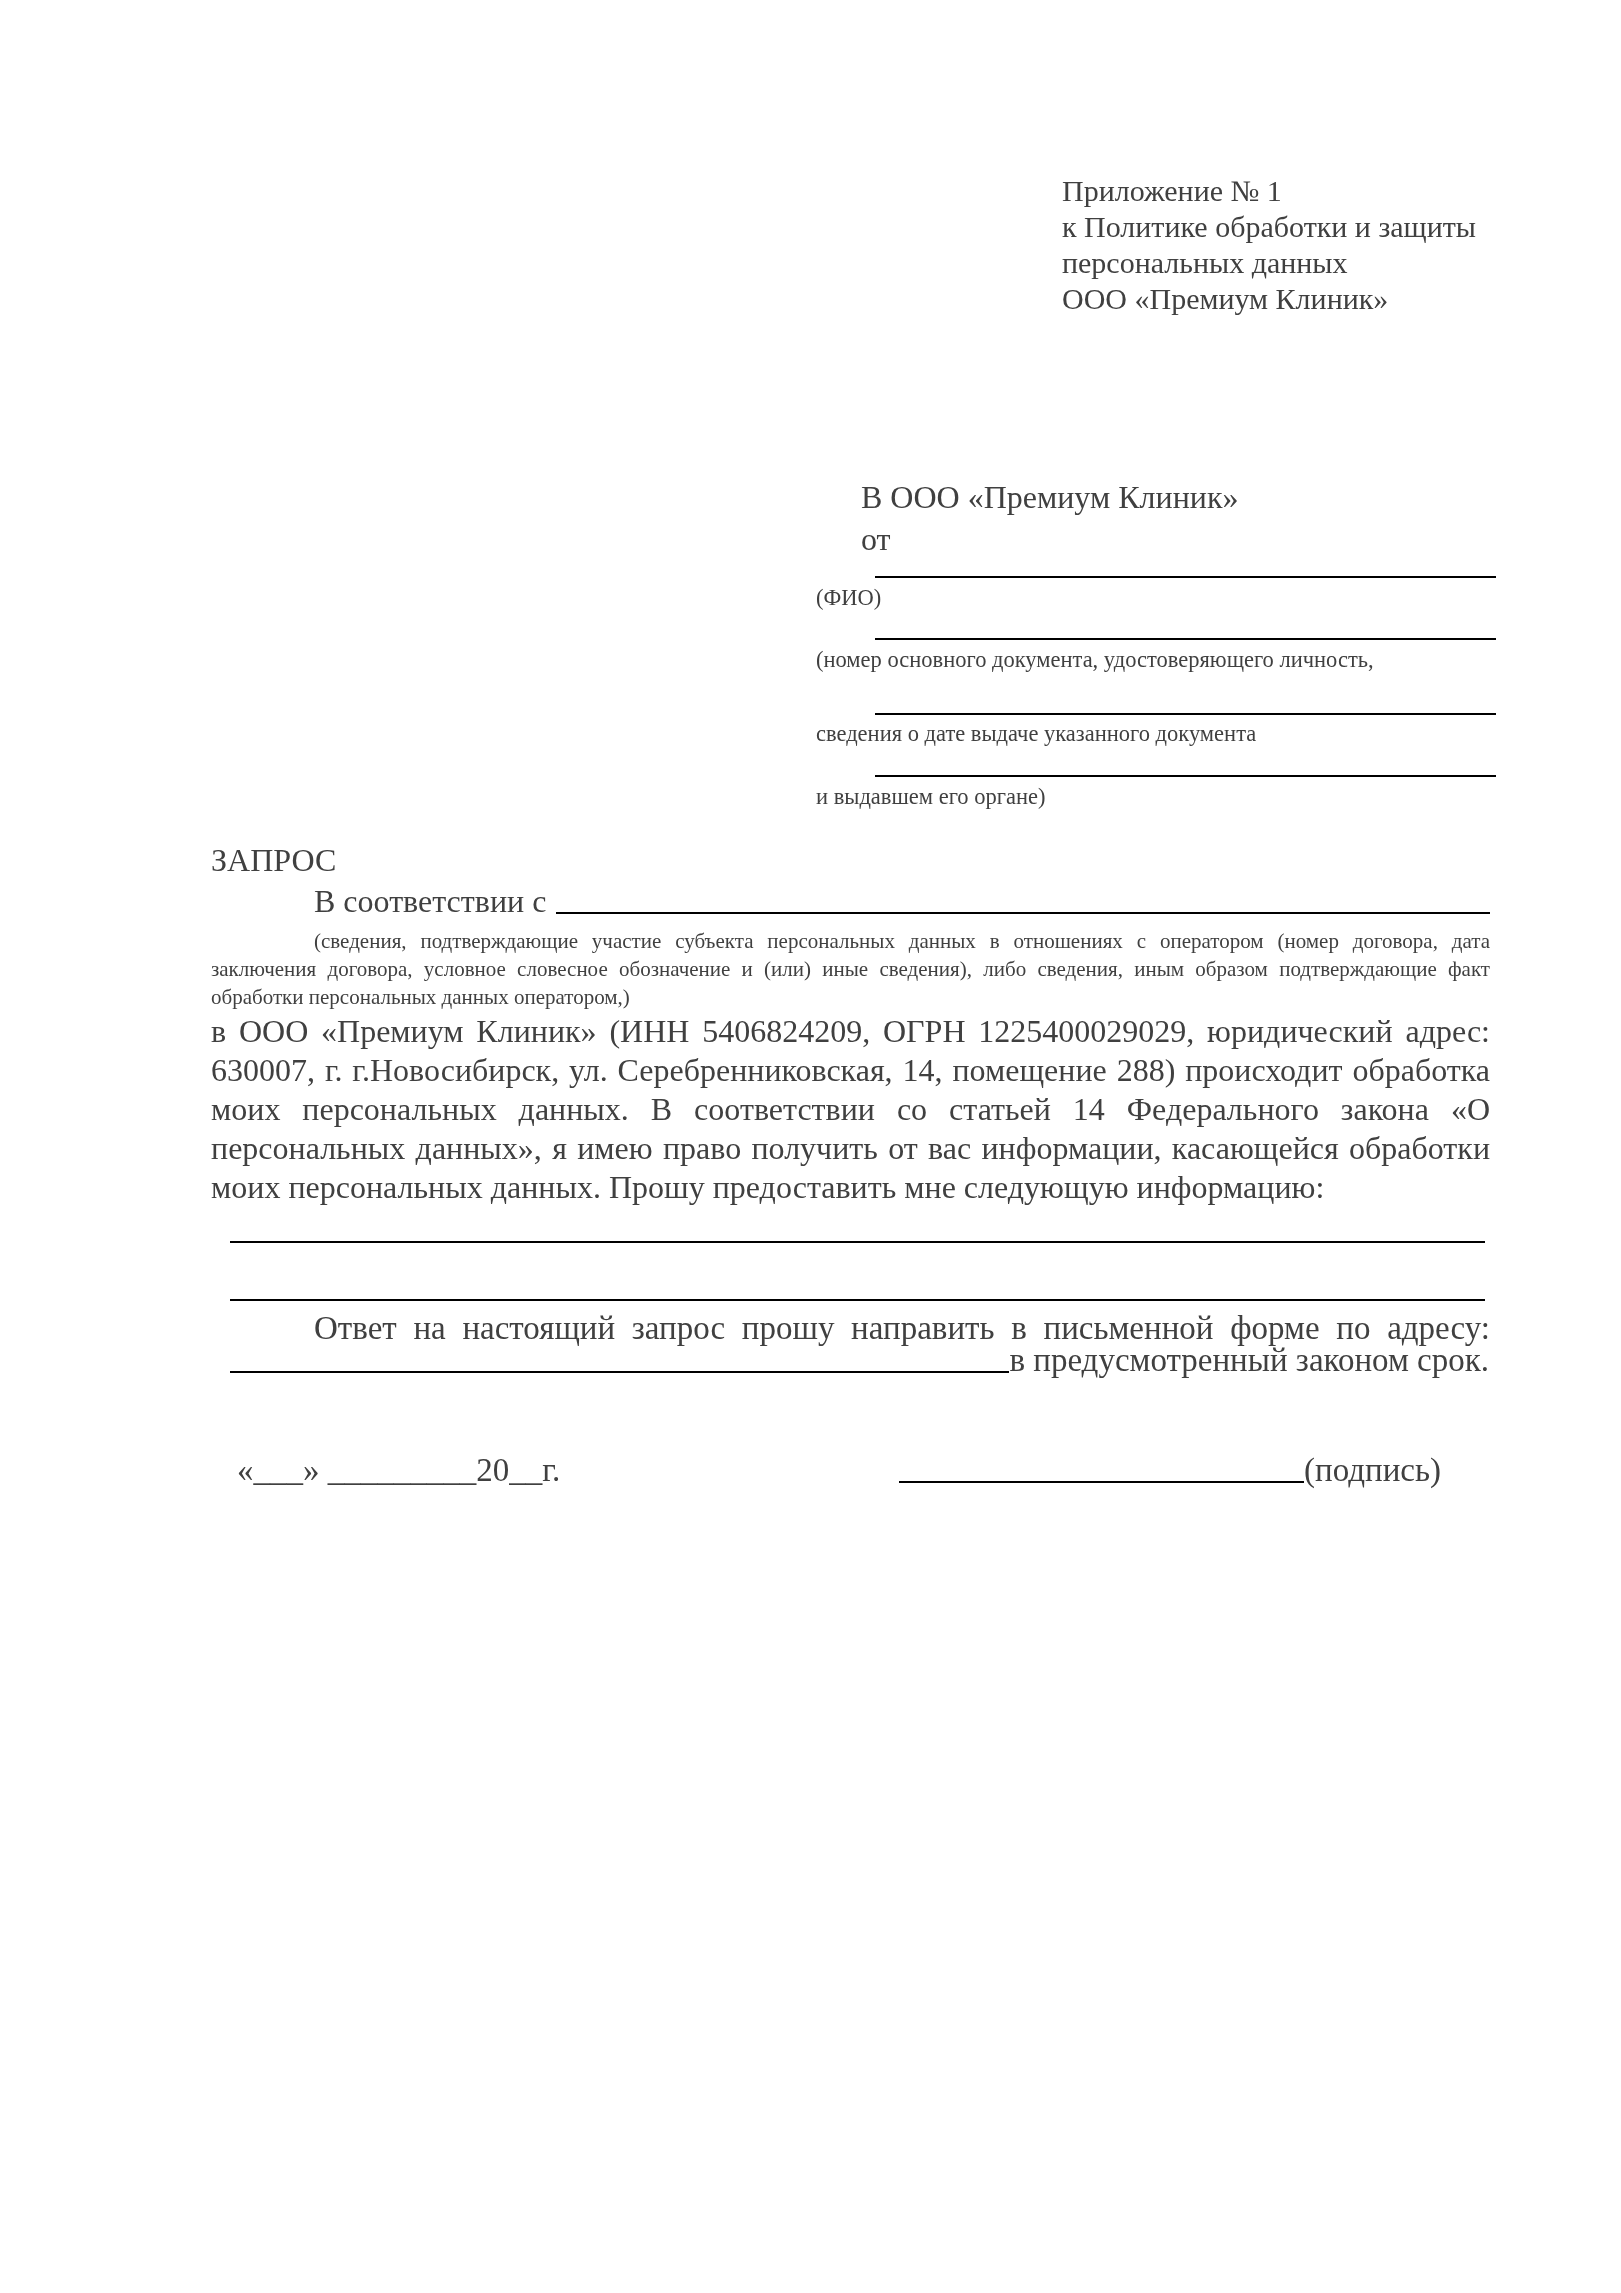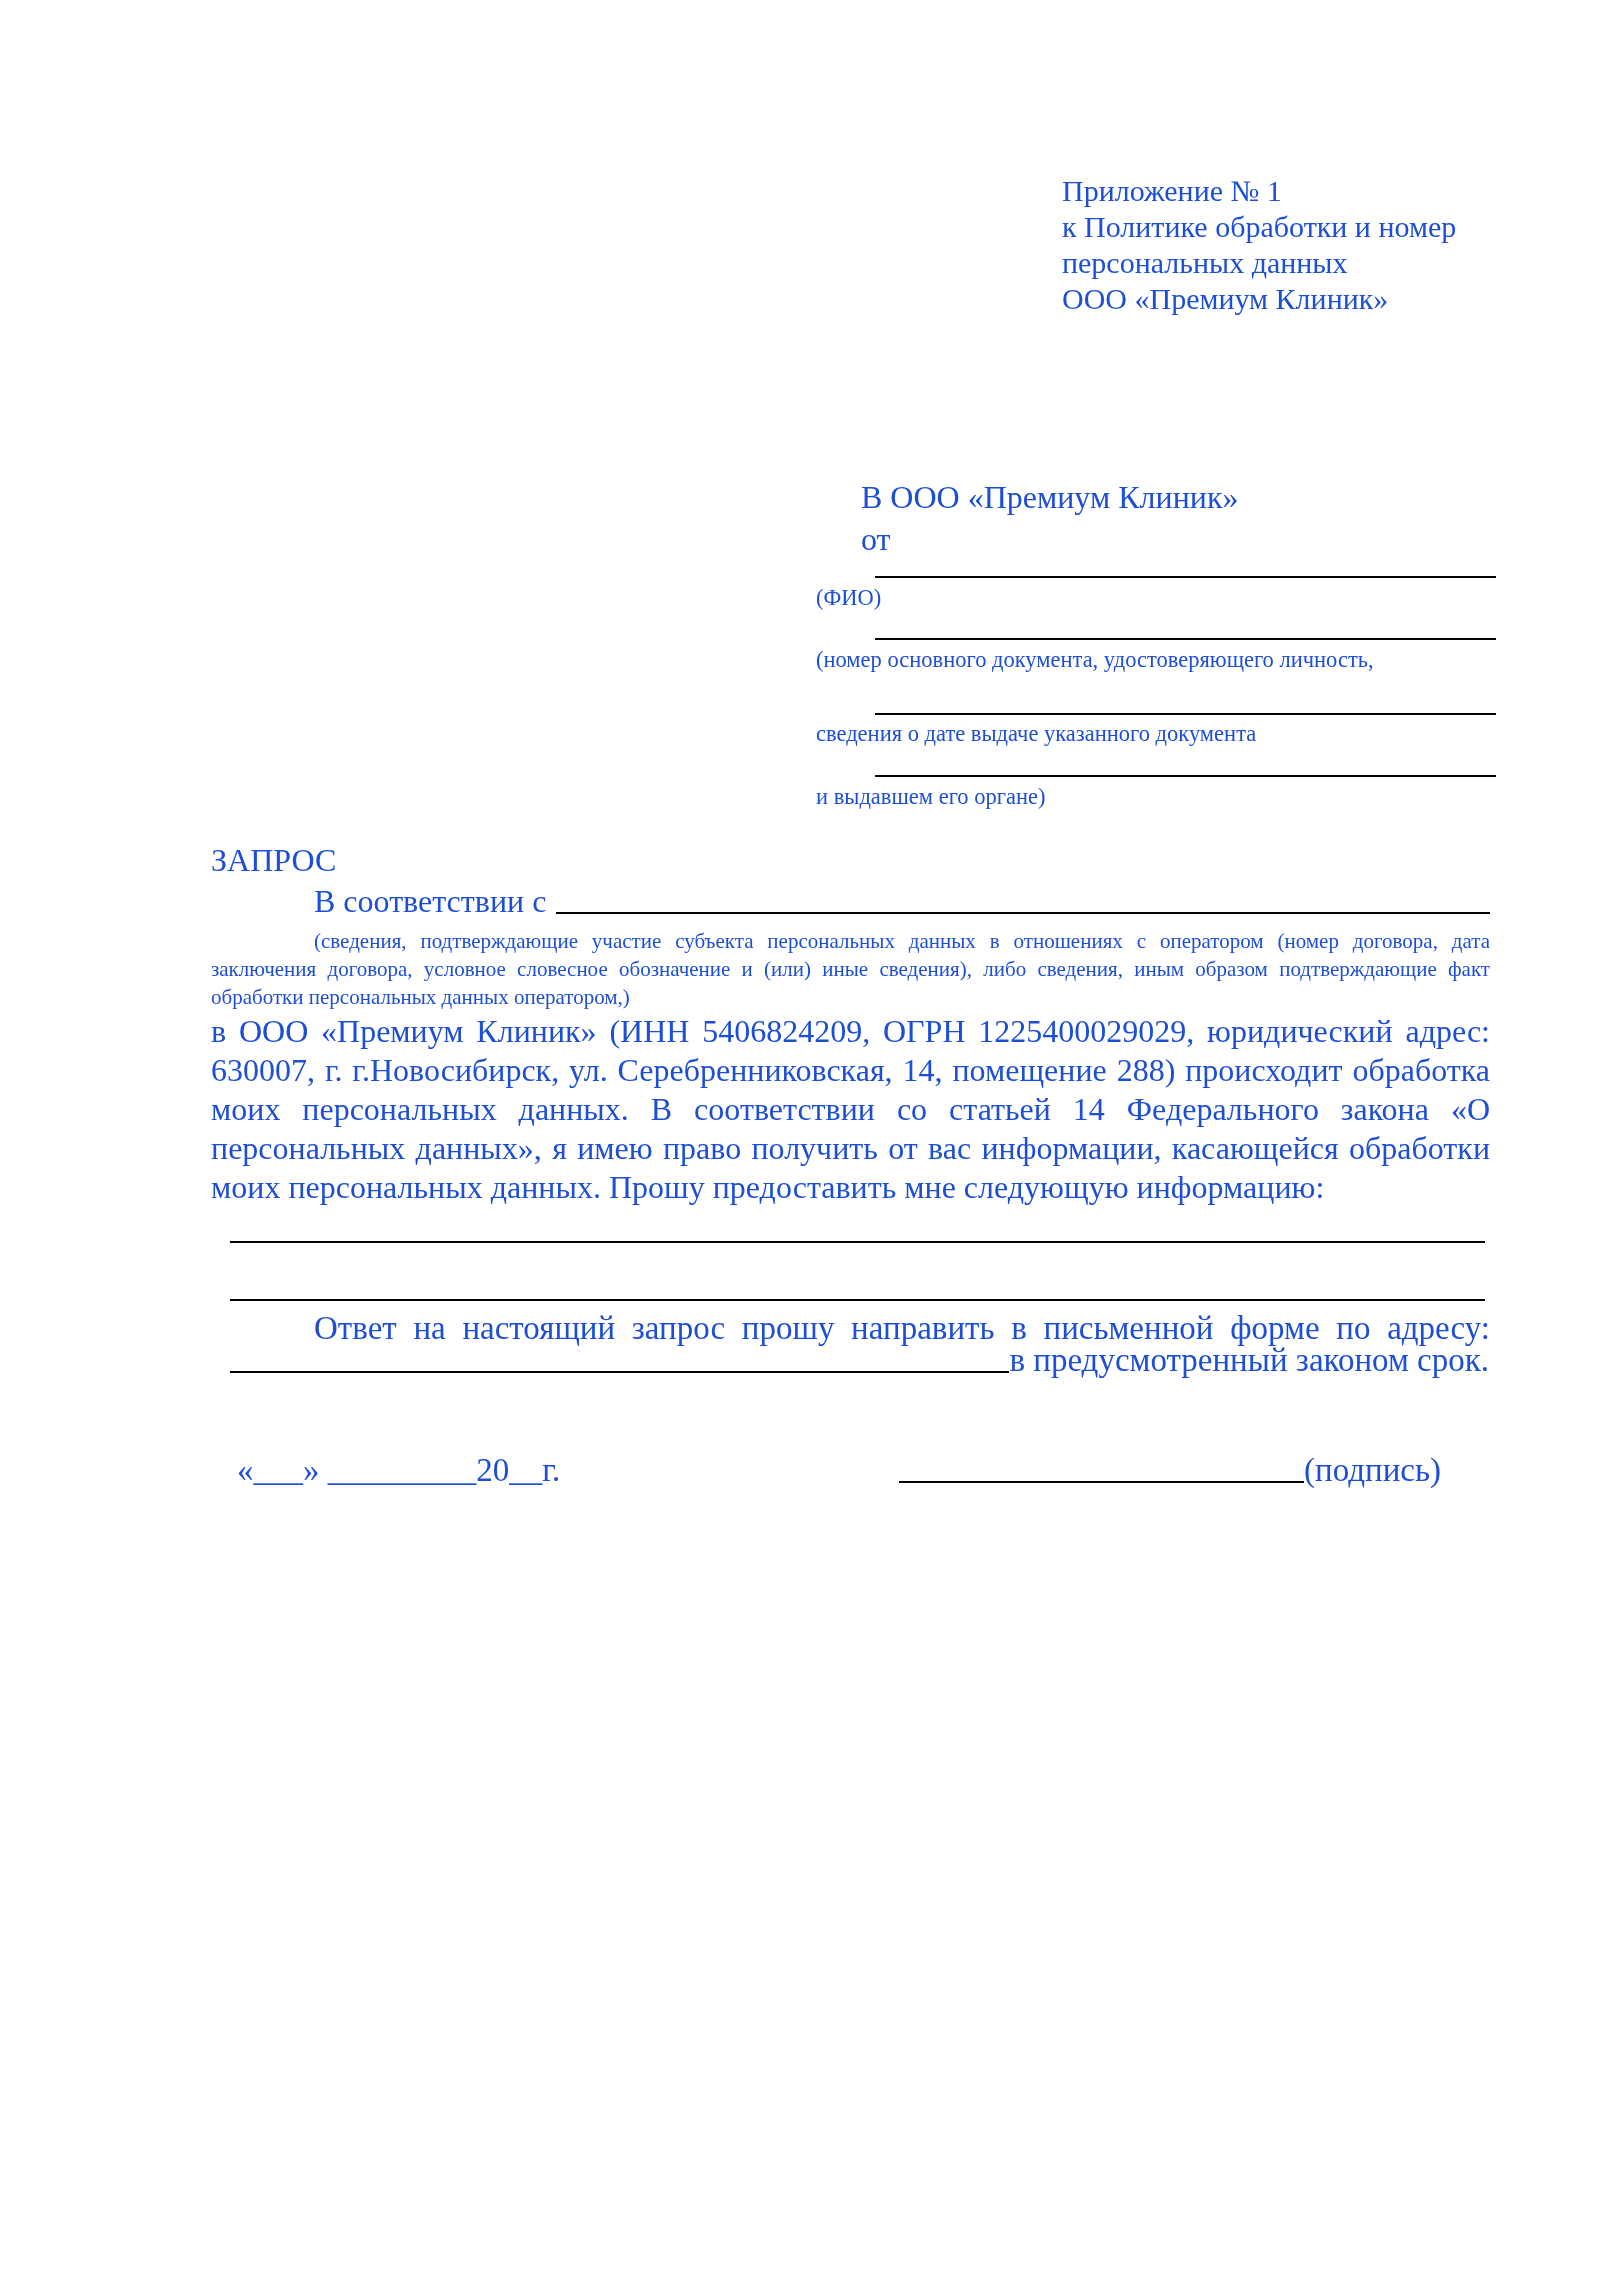--- a/index.html
+++ b/index.html
@@ -1,21 +1,21 @@
 <!DOCTYPE html>
 <html><head>
 <meta charset="utf-8">
 <style>
   html, body { margin: 0; padding: 0; background: #ffffff; }
   .page {
     position: relative;
     width: 1621px;
     height: 2294px;
     background: #ffffff;
-    color: #1d4ed8;
+    color: #404040;
     font-family: "Liberation Serif", "DejaVu Serif", serif;
     overflow: hidden;
   }
   .abs { position: absolute; }
 
   .appendix {
     left: 1062px; top: 173px;
     font-size: 30px; line-height: 36px;
     white-space: nowrap;
   }
@@ -117,21 +117,21 @@
   }
   .sig-caption { line-height: 39px; white-space: nowrap; }
 </style>
 </head>
 <body>
 
 <div class="page">
 
   <div class="abs appendix">
     <div>Приложение № 1</div>
-    <div>к Политике обработки и номер</div>
+    <div>к Политике обработки и защиты</div>
     <div>персональных данных</div>
     <div>ООО «Премиум Клиник»</div>
   </div>
 
 
   <div class="abs addressee">
     <div>В ООО «Премиум Клиник»</div>
     <div>от</div>
   </div>
 

